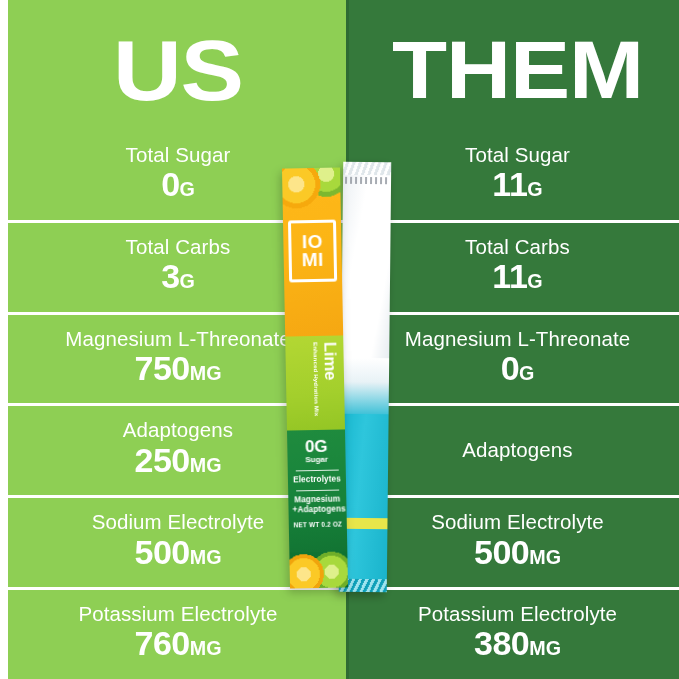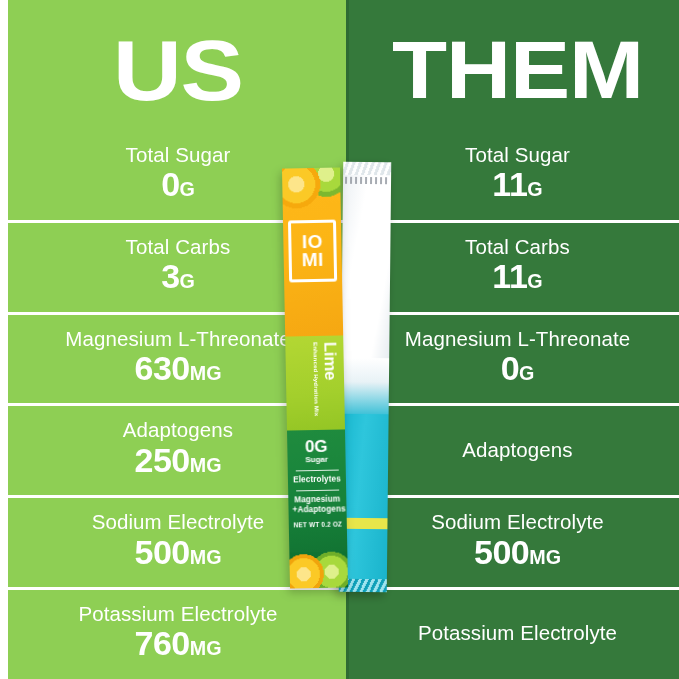--- a/index.html
+++ b/index.html
@@ -356,21 +356,21 @@
       <div class="cell cell-them">
         <div class="cell-label">Total Carbs</div>
         <div class="cell-value"><span>11</span><span class="unit">G</span></div>
       </div>
     </div>
 
     <div class="row">
       <div class="row-divider"></div>
       <div class="cell cell-us">
         <div class="cell-label">Magnesium L-Threonate</div>
-        <div class="cell-value"><span>630</span><span class="unit">MG</span></div>
+        <div class="cell-value"><span>750</span><span class="unit">MG</span></div>
       </div>
       <div class="cell cell-them">
         <div class="cell-label">Magnesium L-Threonate</div>
         <div class="cell-value"><span>0</span><span class="unit">G</span></div>
       </div>
     </div>
 
     <div class="row">
       <div class="row-divider"></div>
       <div class="cell cell-us">
@@ -395,20 +395,21 @@
     </div>
 
     <div class="row">
       <div class="row-divider"></div>
       <div class="cell cell-us">
         <div class="cell-label">Potassium Electrolyte</div>
         <div class="cell-value"><span>760</span><span class="unit">MG</span></div>
       </div>
       <div class="cell cell-them">
         <div class="cell-label">Potassium Electrolyte</div>
+        <div class="cell-value"><span>380</span><span class="unit">MG</span></div>
       </div>
     </div>
 
   </div>
 
   <div class="packets">
 
     <div class="packet-them">
       <div class="pt-white"></div>
       <div class="pt-fade"></div>

